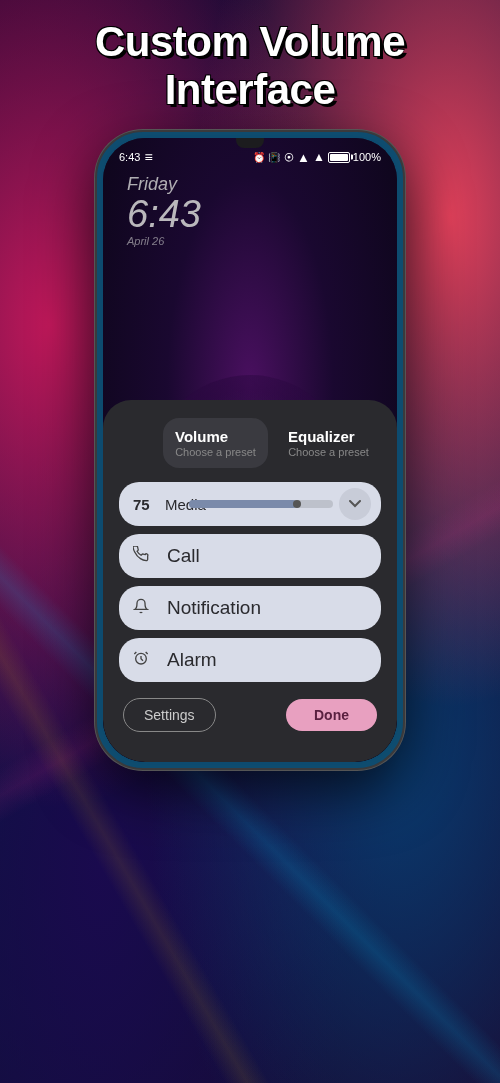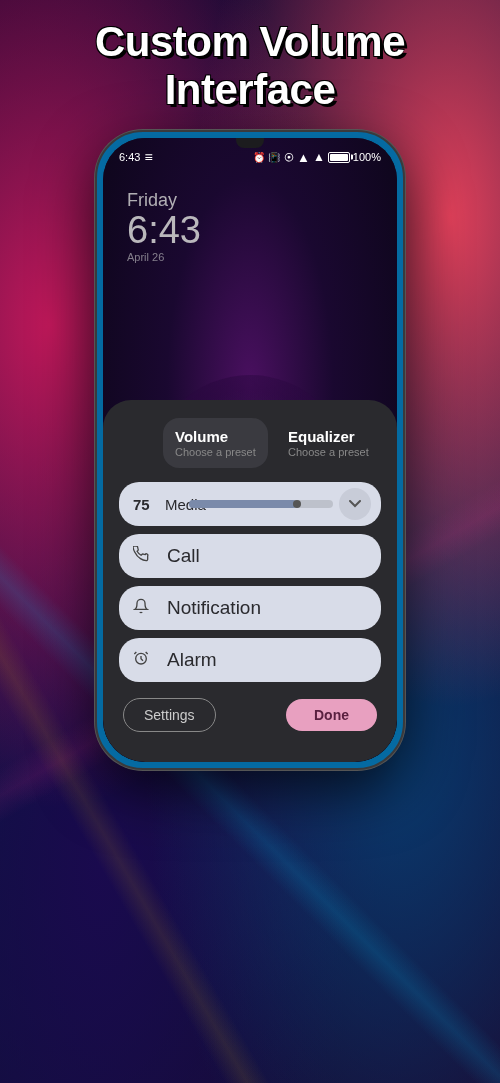--- a/index.html
+++ b/index.html
@@ -55,21 +55,21 @@
     }
 
     
     .phone-frame {
       position: absolute;
       top: 130px;
       left: 50%;
       transform: translateX(-50%);
       width: 310px;
       height: 640px;
-      background: #0369a1;
+      background: #0c4a6e;
       border-radius: 48px;
       border: 2px solid #3a3a3c;
       box-shadow:
         0 0 0 1px #555,
         0 20px 60px rgba(0,0,0,0.7),
         inset 0 0 20px rgba(255,255,255,0.03);
       z-index: 5;
       overflow: hidden;
     }
 
@@ -202,24 +202,25 @@
       width: 28px;
       height: 10px;
       background: #1c1c1e;
       border-radius: 0 0 8px 8px;
       z-index: 25;
     }
 
     
     .lock-time {
       position: absolute;
-      top: 52px;
+      top: 36px;
       left: 24px;
       z-index: 10;
       color: #ccc;
+      font-style: italic;
     }
 
     .lock-day {
       font-size: 18px;
       font-weight: 300;
       opacity: 0.85;
     }
 
     .lock-hour {
       font-size: 38px;
@@ -268,20 +269,21 @@
     .tab-label {
       font-size: 15px;
       font-weight: 600;
       color: #fff;
     }
 
     .tab-sublabel {
       font-size: 11px;
       color: #888;
       margin-top: 1px;
+      text-align: center;
     }
 
     
     .volume-items {
       display: flex;
       flex-direction: column;
       gap: 8px;
       margin-bottom: 16px;
     }
 

